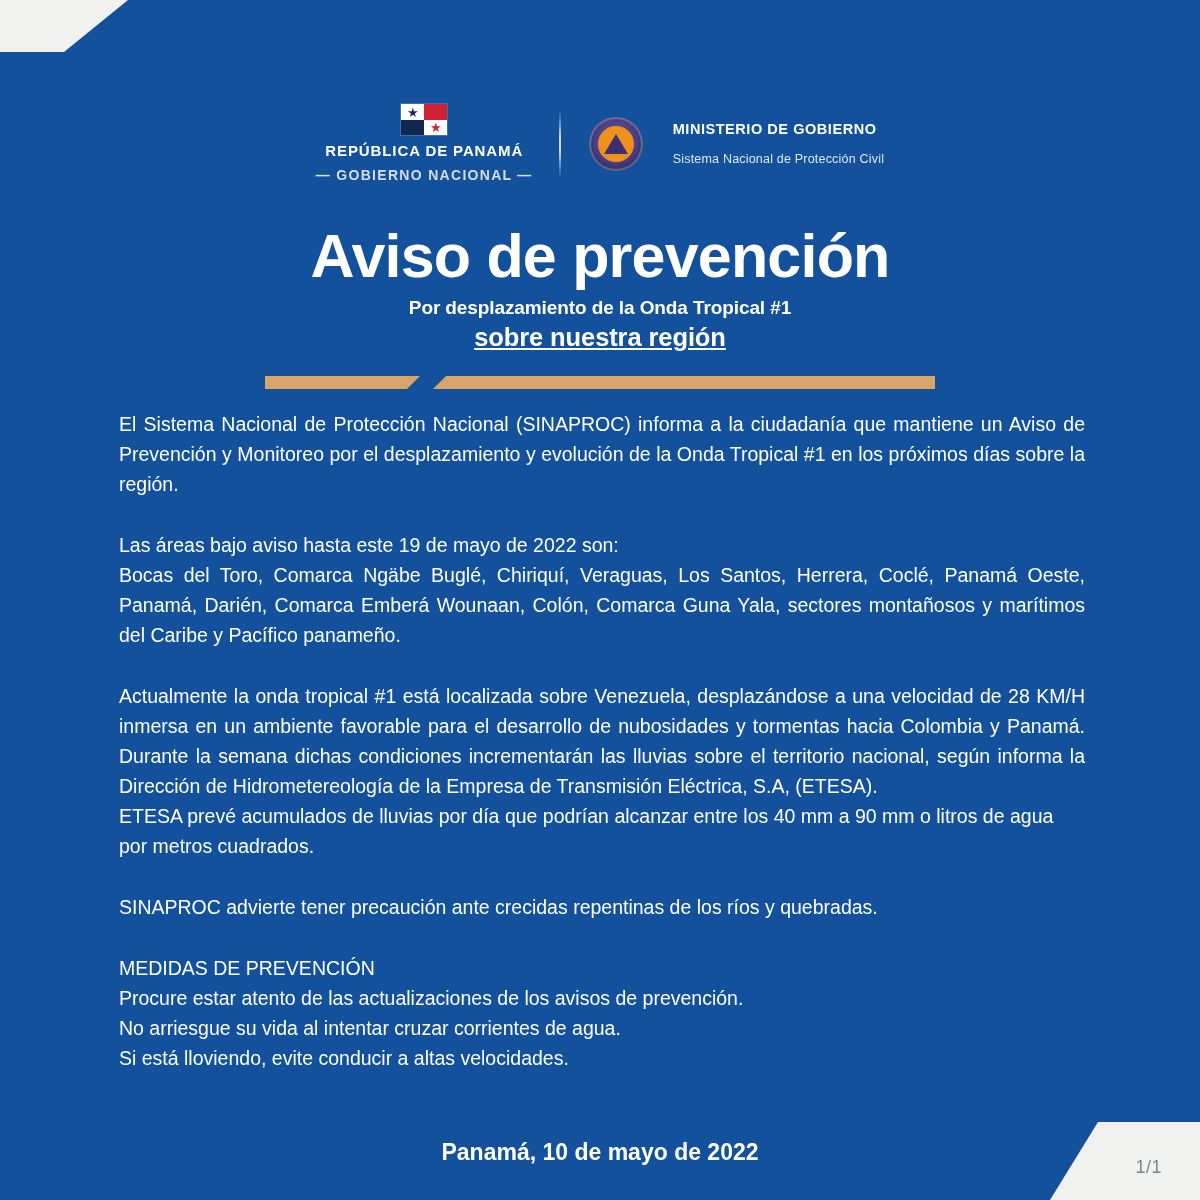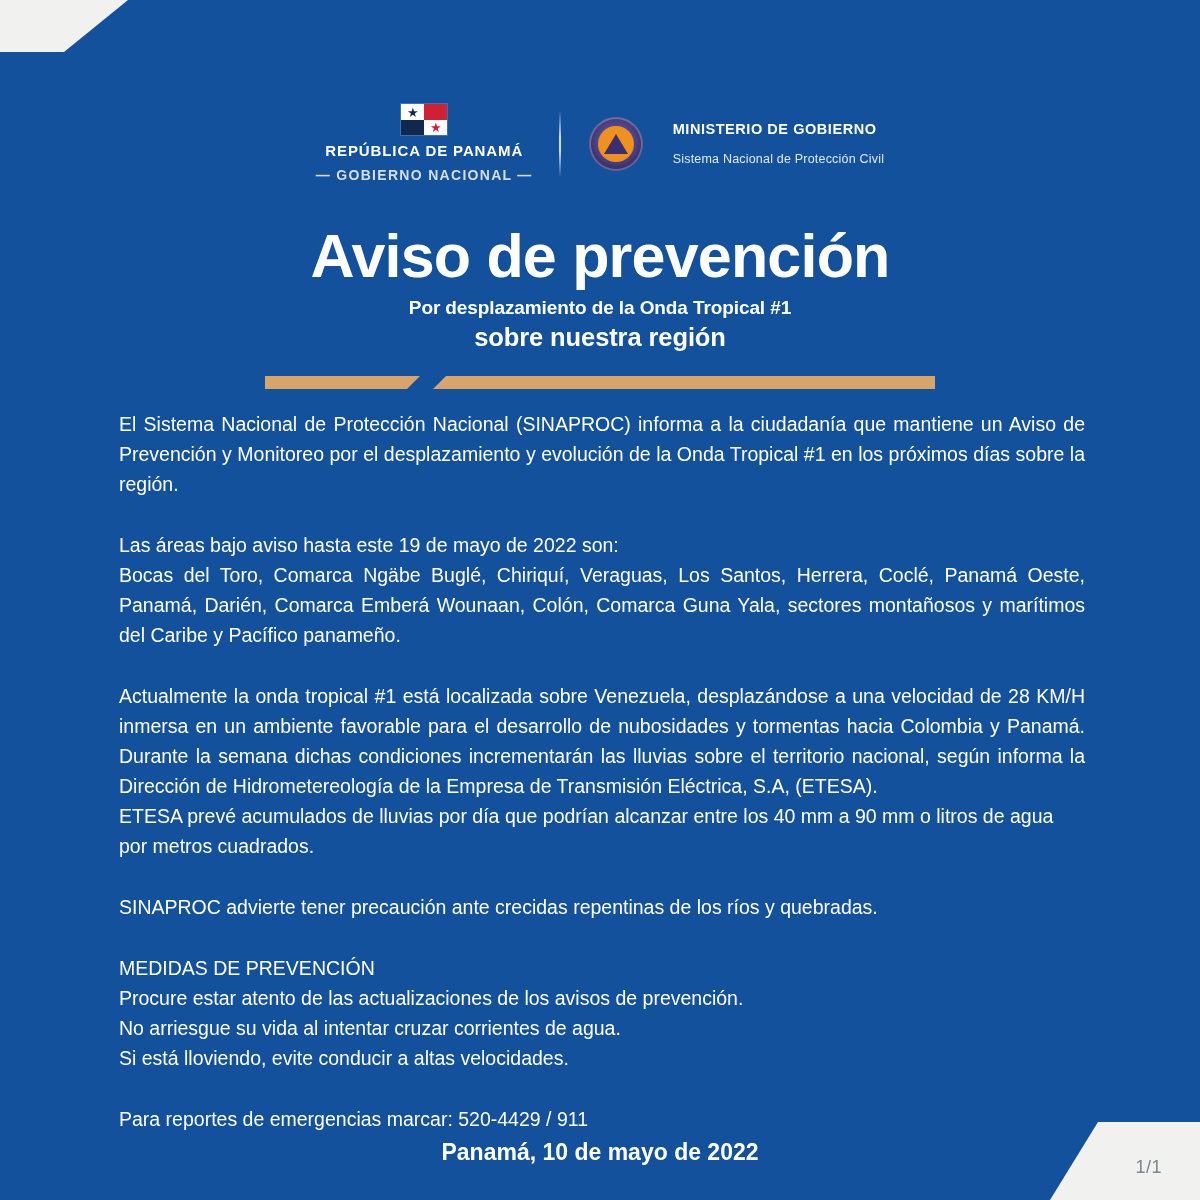--- a/index.html
+++ b/index.html
@@ -166,20 +166,21 @@
     font-weight: bold;
     margin-top: 9px;
     letter-spacing: -0.1px;
   }
   .title-sub2 {
     color: #ffffff;
     font-size: 25.5px;
     font-weight: bold;
     margin-top: 4px;
     letter-spacing: -0.1px;
+    text-decoration: underline;
   }
 
   
   .divider {
     position: absolute;
     top: 376px; left: 265px;
     width: 670px; height: 13px;
     display: flex;
   }
   .div-a {
@@ -284,17 +285,16 @@
 
   <div class="para nojust">SINAPROC advierte tener precaución ante crecidas repentinas de los ríos y quebradas.</div>
   <div class="spacer"></div>
 
   <div class="para nojust">MEDIDAS DE PREVENCIÓN</div>
   <div class="para nojust">Procure estar atento de las actualizaciones de los avisos de prevención.</div>
   <div class="para nojust">No arriesgue su vida al intentar cruzar corrientes de agua.</div>
   <div class="para nojust">Si está lloviendo, evite conducir a altas velocidades.</div>
   <div class="spacer"></div>
 
-  <div class="para nojust">Para reportes de emergencias marcar: 520-4429 / 911</div>
 
 </div>
 
 <div class="footer-date">Panamá, 10 de mayo de 2022</div>
 
 </body></html>

